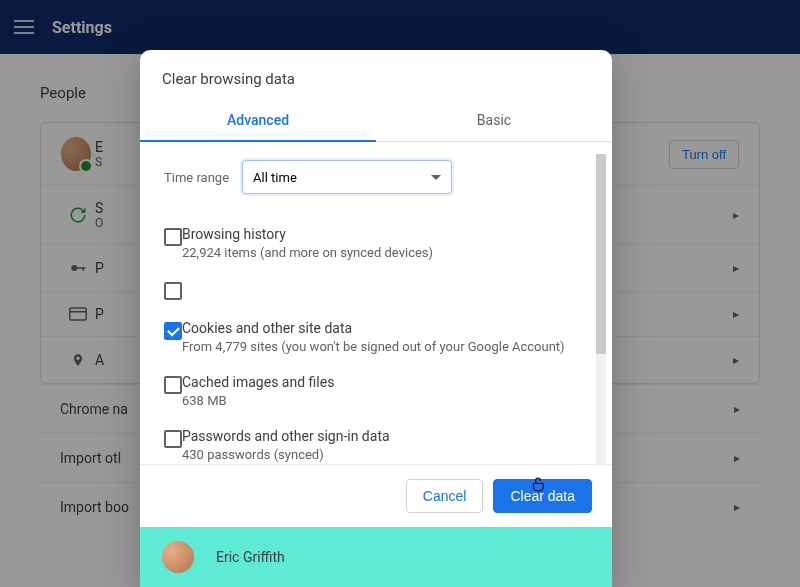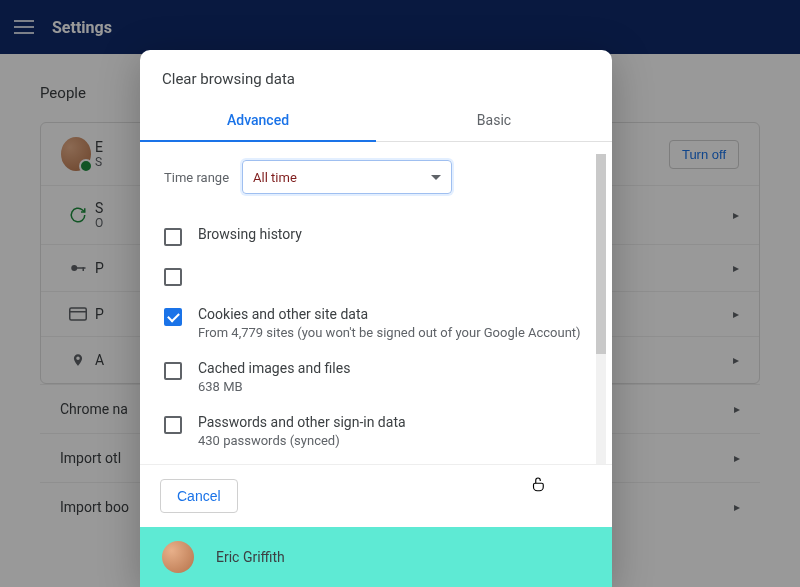--- a/index.html
+++ b/index.html
@@ -104,27 +104,27 @@
       display:flex; align-items:center; gap:13px;
       margin-bottom:22px;
     }
     .time-label{ font-size:13px; color:#5f6368;}
     .select{
       width:210px; height:34px;
       border:1px solid #9fbff0; border-radius:4px;
       box-shadow:0 0 0 2px #e3efff;
       display:flex; align-items:center; justify-content:space-between;
       padding:0 10px;
-      color:#7f1d1d; font-size:13px;
+      color:#000000; font-size:13px;
     }
     .choices{
       display:flex; flex-direction:column;
     }
     .choice{
-      display:flex; gap:16px;
+      display:flex; 
       padding:10px 0;
     }
     .cb {
       width:18px;height:18px;border:2px solid #5f6368;border-radius:2px;
       flex:none; background:#fff;
       margin-top:2px;
       display:flex;align-items:center;justify-content:center;
     }
     .cb.checked{
       background:#1a73e8;border-color:#1a73e8;
@@ -153,21 +153,21 @@
       background:#c9c9c9;
     }
     .scroll-arrow{
       position:absolute; left:0; width:100%; height:12px;
       text-align:center; font-size:9px; color:#666;
     }
     .scroll-arrow.up{top:-2px;}
     .dlg-footer{
       border-top:1px solid #eee;
       padding:14px 20px;
-      display:flex; gap:10px;
+      display:flex; justify-content:flex-end; gap:10px;
     }
     .btn{
       padding:8px 16px; border-radius:4px; font-size:14px;
       cursor:pointer;
     }
     .btn-cancel{
       background:#fff; border:1px solid #d0d0d0; color:#1a73e8;
     }
     .btn-primary{
       background:#1a73e8; border:1px solid #1a73e8; color:#fff;
@@ -299,20 +299,21 @@
         <span>All time</span>
         <div class="caret-down"></div>
       </div>
     </div>
 
     <div class="choices">
       <div class="choice">
         <div class="cb"></div>
         <div>
           <div class="choice-main">Browsing history</div>
+          <div class="choice-sub">22,924 items (and more on synced devices)</div>
         </div>
       </div>
       <div class="choice">
         <div class="cb"></div>
       </div>
       <div class="choice">
         <div class="cb checked"></div>
         <div>
           <div class="choice-main">Cookies and other site data</div>
           <div class="choice-sub">From 4,779 sites (you won't be signed out of your Google Account)</div>
@@ -331,20 +332,21 @@
           <div class="choice-main">Passwords and other sign-in data</div>
           <div class="choice-sub">430 passwords (synced)</div>
         </div>
       </div>
 
     </div>
   </div>
 
   <div class="dlg-footer">
     <button class="btn btn-cancel">Cancel</button>
+    <button class="btn btn-primary">Clear data</button>
   </div>
 
   <div class="dlg-user">
     <div class="avatar"></div>
     <div class="username">Eric Griffith</div>
   </div>
 
   <div class="cursor">
     <svg width="18" height="20" viewBox="0 0 24 24" fill="none" stroke="#000" stroke-width="1.5">
       <path d="M9 11V7a3 3 0 0 1 6 0v1"></path>

